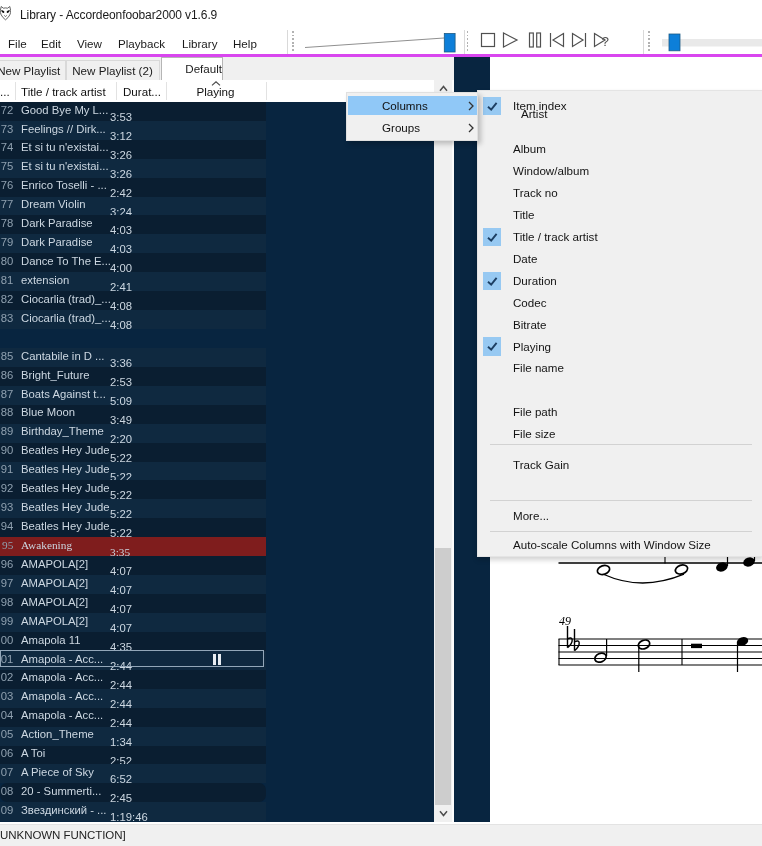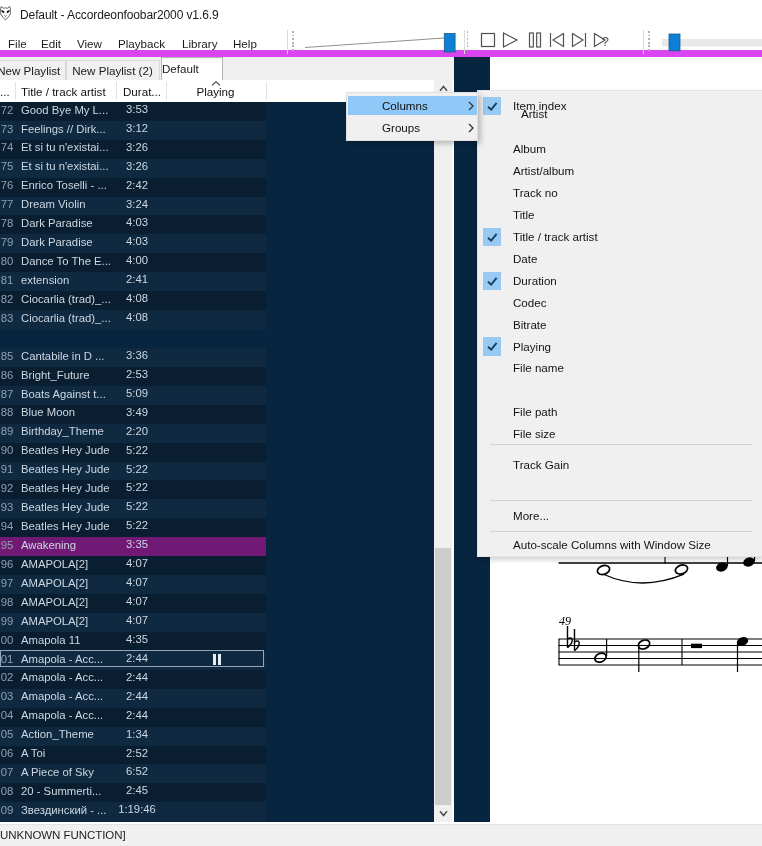--- a/index.html
+++ b/index.html
@@ -1,43 +1,43 @@
 <!DOCTYPE html>
 <html><head><meta charset="utf-8"><style>
 *{margin:0;padding:0;box-sizing:border-box;}
 html,body{width:762px;height:846px;overflow:hidden;background:#fff;
   font-family:"Liberation Sans",sans-serif;-webkit-font-smoothing:antialiased;}
 .abs{position:absolute;}
 
 #titlebar{position:absolute;left:0;top:0;width:762px;height:28px;background:#fff;}
 #titletext{position:absolute;left:20px;top:7.5px;font-size:12px;color:#1a1a1a;letter-spacing:-0.1px;}
 
-#menubar{position:absolute;left:0;top:28px;width:762px;height:28.5px;background:#fff;border-bottom:7px solid #d946ef;}
+#menubar{position:absolute;left:0;top:28px;width:762px;height:28.5px;background:#fff;border-bottom:3px solid #d946ef;}
 .mi{position:absolute;top:8.5px;font-size:11.6px;color:#1a1a1a;}
 .vsep{position:absolute;top:2px;height:24px;width:1px;background:#d9d9d9;}
 .grip{position:absolute;top:3px;height:22px;width:2px;
   width:1.6px;background-image:repeating-linear-gradient(#b2b2b2 0 1.8px,transparent 1.8px 3.6px);}
 
 #tbsvg{position:absolute;left:280px;top:28px;}
 
 #tabstrip{position:absolute;left:0;top:57px;width:454px;height:23px;background:#f0f0f0;}
 #tabline{position:absolute;left:0;top:79.5px;width:452px;height:1px;background:#bcbcbc;}
 .tab{position:absolute;top:60px;height:20px;background:#f0f0f0;border:1px solid #d9d9d9;border-bottom:none;
   font-size:11.6px;color:#1a1a1a;text-align:center;line-height:19px;}
 #tabactive{position:absolute;left:161px;top:56.5px;width:62px;height:23.5px;background:#fff;
-  border:1px solid #b5b5b5;border-bottom:none;font-size:11.6px;color:#1a1a1a;text-align:left;line-height:22px;z-index:3;}
+  border:1px solid #b5b5b5;border-bottom:none;font-size:11.6px;color:#1a1a1a;text-align:right;line-height:22px;z-index:3;}
 
 #header{position:absolute;left:0;top:80px;width:433.5px;height:22px;background:#fff;font-size:11.6px;color:#101010;}
 .hsep{position:absolute;top:2px;height:18px;width:1px;background:#e2e2e2;}
 
 #playlist{position:absolute;left:0;top:101.9px;width:433.5px;height:720.1px;background:#082540;}
 .row{position:absolute;left:0;width:266px;height:18.93px;font-size:11.3px;}
 .rn{position:absolute;right:252.6px;top:1.7px;color:#8fa0af;}
 .rt{position:absolute;left:21px;top:1.7px;color:#ccd7e1;width:142px;white-space:nowrap;overflow:hidden;}
-.rd{position:absolute;left:110px;width:54px;top:1px;color:#ccd7e1;text-align:center;}
+.rd{position:absolute;left:110px;width:54px;top:9px;color:#ccd7e1;text-align:left;}
 .pi{position:absolute;top:3.5px;width:3px;height:11px;background:#e8edf2;}
 
 #sbar{position:absolute;left:433.5px;top:80px;width:18.5px;height:742px;background:#f0f0f0;}
 #sthumb{position:absolute;left:1.5px;top:468px;width:15.5px;height:257px;background:#cdcdcd;}
 
 #whitegap{position:absolute;left:452px;top:80px;width:2px;height:742px;background:#fbfbfb;}
 #navypanel{position:absolute;left:454px;top:56.5px;width:36px;height:765.5px;background:#082540;}
 #sheet{position:absolute;left:490px;top:57px;width:272px;height:765px;background:#fff;}
 
 #botgap{position:absolute;left:0;top:822px;width:762px;height:2px;background:#fff;}
@@ -55,21 +55,21 @@
 .chk svg{position:absolute;left:0;top:0;}
 .ssep{position:absolute;left:12px;width:262px;height:1px;background:#d2d2d2;}
 </style></head><body>
 <div id="titlebar">
  <svg class="abs" style="left:0px;top:5px" width="11" height="16" viewBox="0 0 11 16">
   <path d="M1.2 1.5 L3.4 3.2 Q5.5 2.6 7.6 3.2 L9.8 1.5 L10.6 5.3 Q10.9 7.8 9.8 9.9 Q8.2 12.9 5.5 14.8 Q2.8 12.9 1.2 9.9 Q0.1 7.8 0.4 5.3 Z" fill="#fdfdfd" stroke="#4a4a4a" stroke-width="0.85"></path>
   <path d="M1.1 5 Q3.3 5.4 4.3 6.4 Q4.5 8 3.3 8 Q1.5 7.5 1.1 5 Z" fill="#0a0a0a"></path>
   <path d="M9.9 5 Q7.7 5.4 6.7 6.4 Q6.5 8 7.7 8 Q9.5 7.5 9.9 5 Z" fill="#0a0a0a"></path>
   <path d="M4.2 10.4 L5.5 11.5 L6.8 10.4" fill="none" stroke="#333" stroke-width="0.7"></path>
  </svg>
- <span id="titletext">Default - Accordeonfoobar2000 v1.6.9</span>
+ <span id="titletext">Library - Accordeonfoobar2000 v1.6.9</span>
 </div>
 <div id="menubar">
  <span class="mi" style="left:8px">File</span>
  <span class="mi" style="left:41px">Edit</span>
  <span class="mi" style="left:77px">View</span>
  <span class="mi" style="left:118px">Playback</span>
  <span class="mi" style="left:182px">Library</span>
  <span class="mi" style="left:233px">Help</span>
  <div class="vsep" style="left:287px"></div>
  <div class="grip" style="left:292px"></div>
@@ -223,21 +223,21 @@
 <div class="row" style="top:397.53px;background:#0f2940;">
       <span class="rn">93</span>
       <span class="rt">Beatles Hey Jude</span>
       <span class="rd">5:22</span>
     </div>
 <div class="row" style="top:416.46px;background:#0a1e31;">
       <span class="rn">94</span>
       <span class="rt">Beatles Hey Jude</span>
       <span class="rd">5:22</span>
     </div>
-<div class="row" style="top:435.39px;background:#701a75;">
+<div class="row" style="top:435.39px;background:#7f1d1d;font-family:Liberation Serif, serif;">
       <span class="rn">95</span>
       <span class="rt">Awakening</span>
       <span class="rd">3:35</span>
     </div>
 <div class="row" style="top:454.32px;background:#0a1e31;">
       <span class="rn">96</span>
       <span class="rt">AMAPOLA[2]</span>
       <span class="rd">4:07</span>
     </div>
 <div class="row" style="top:473.25px;background:#0f2940;">
@@ -376,21 +376,21 @@
       </span>
       <span class="sl">Item index</span>
     </div>
 <div class="si" style="top:12px;margin-left:8px;">
       <span class="sl">Artist</span>
     </div>
 <div class="si" style="top:47.8px;">
       <span class="sl">Album</span>
     </div>
 <div class="si" style="top:69.7px;">
-      <span class="sl">Artist/album</span>
+      <span class="sl">Window/album</span>
     </div>
 <div class="si" style="top:91.6px;">
       <span class="sl">Track no</span>
     </div>
 <div class="si" style="top:113.5px;">
       <span class="sl">Title</span>
     </div>
 <div class="si" style="top:135.4px;">
       <span class="chk">
         <svg width="18" height="18" viewBox="0 0 18 18">

